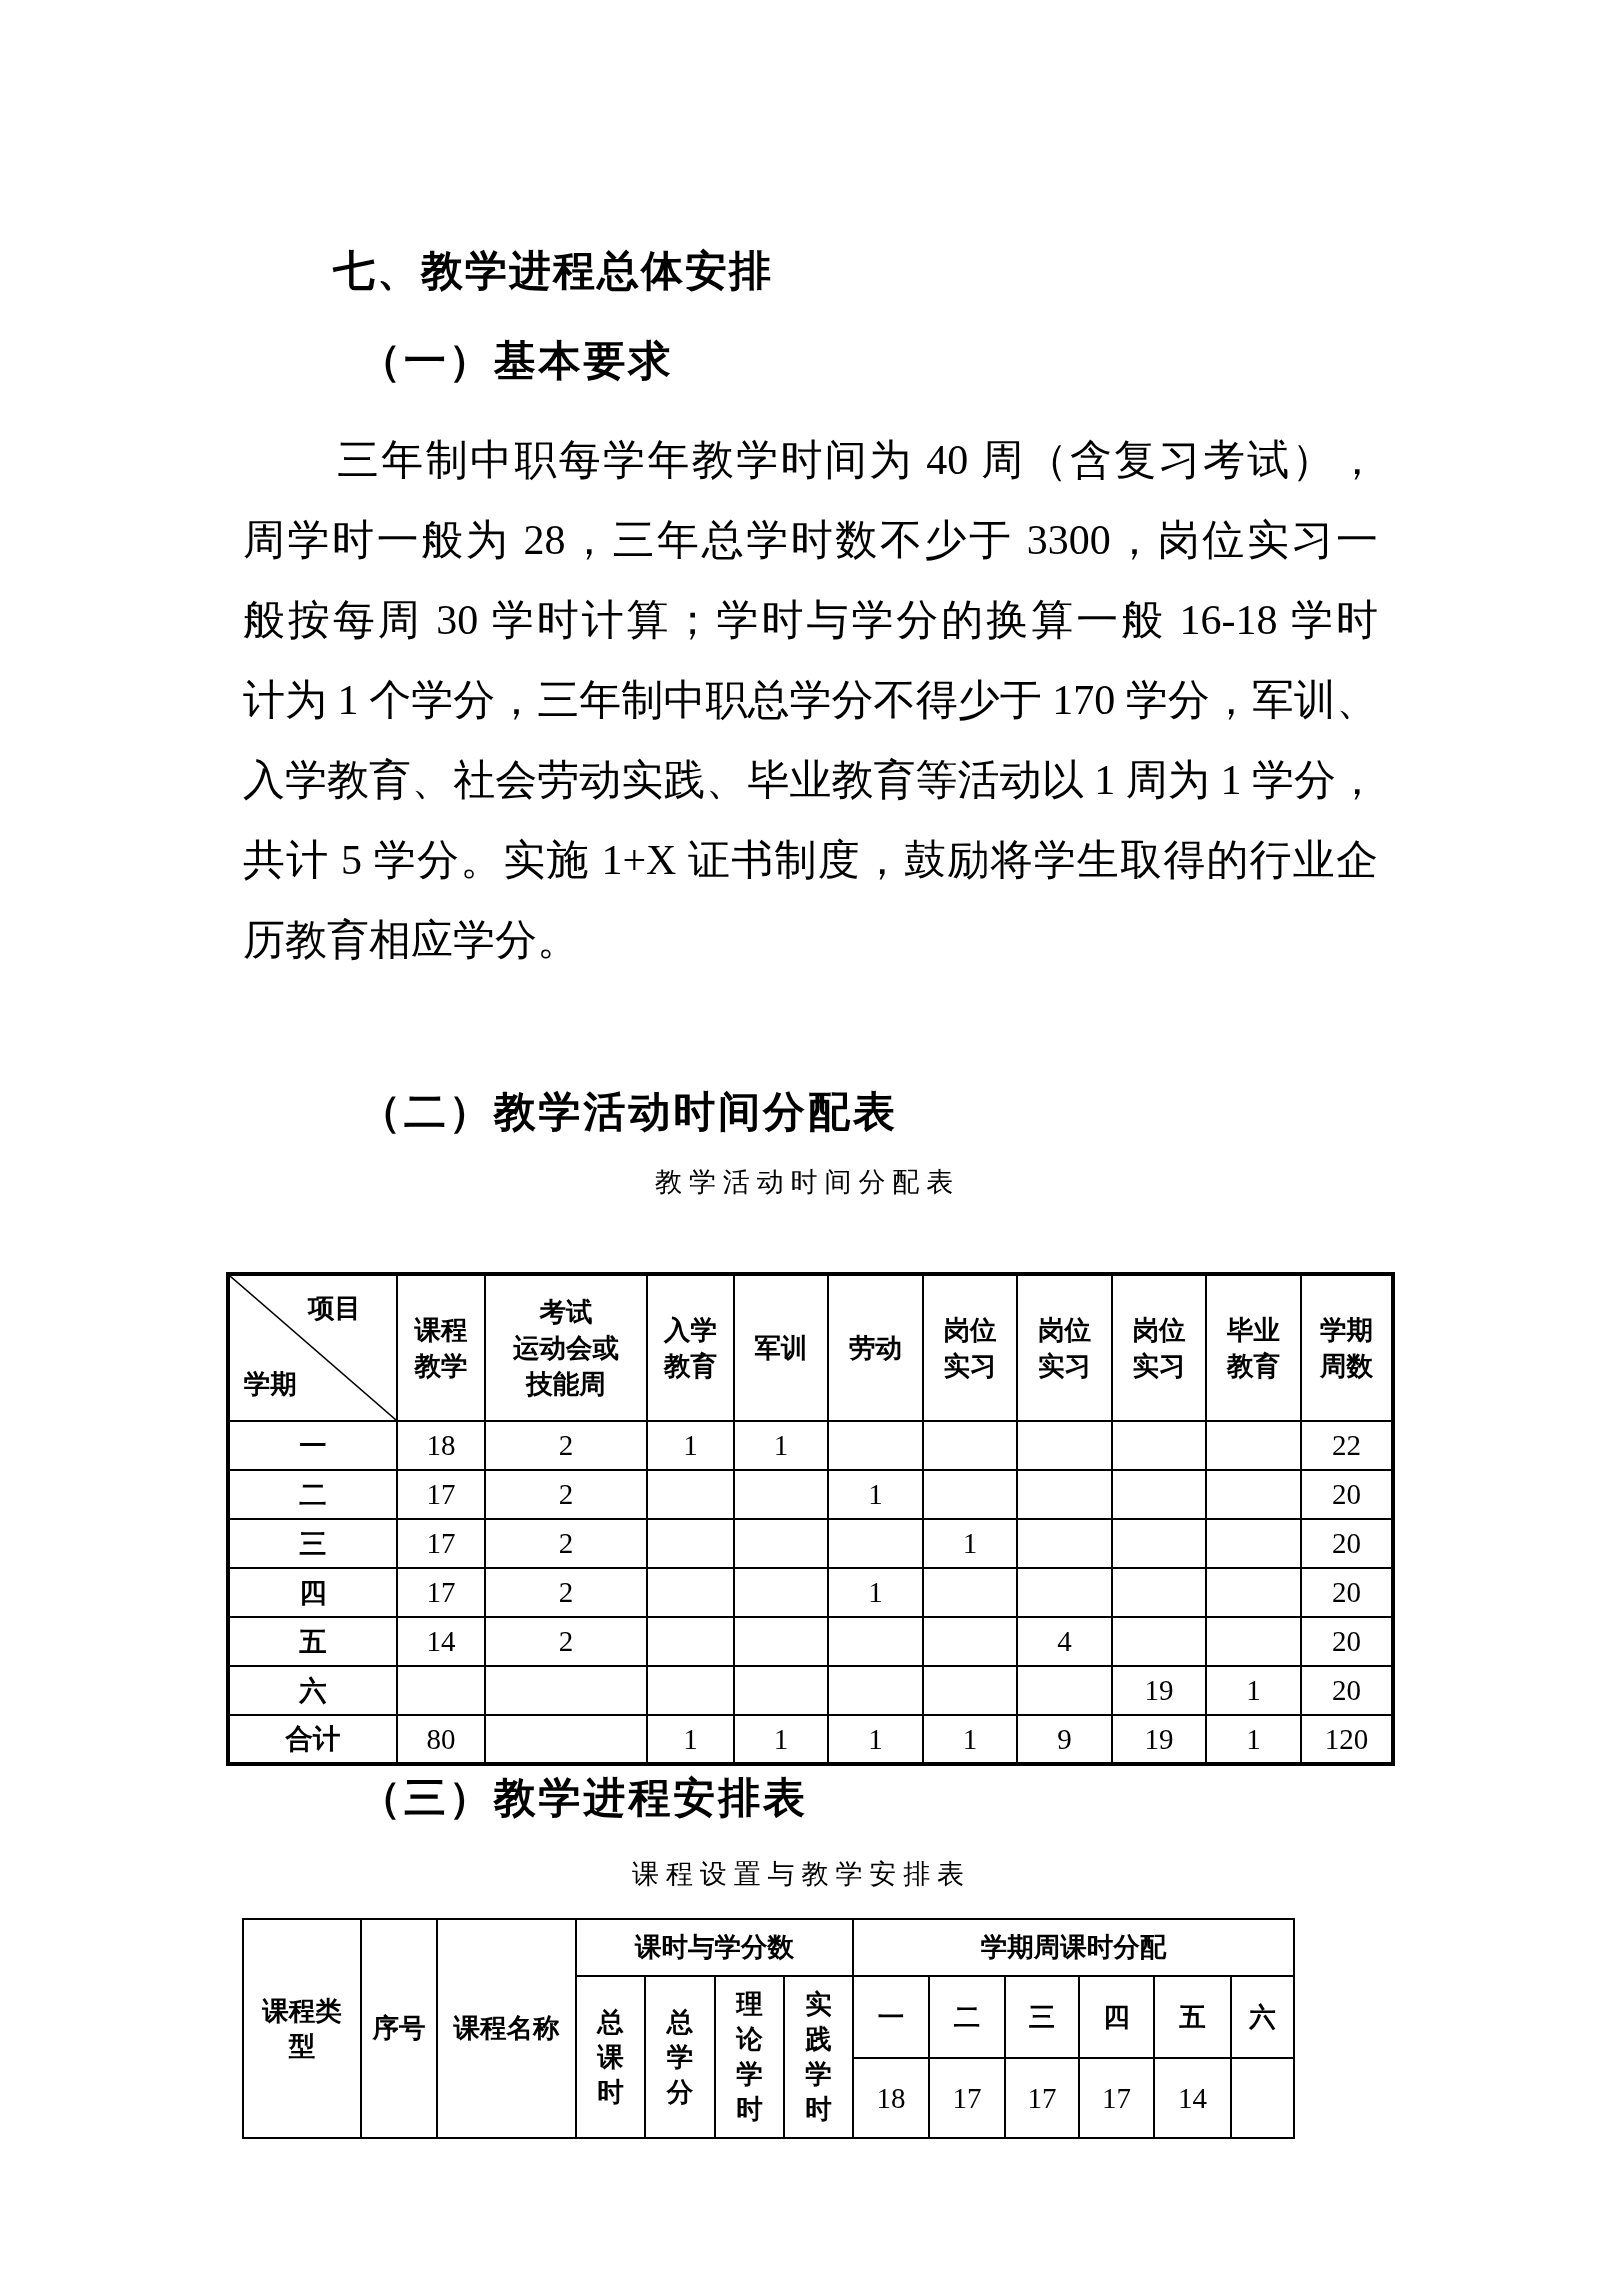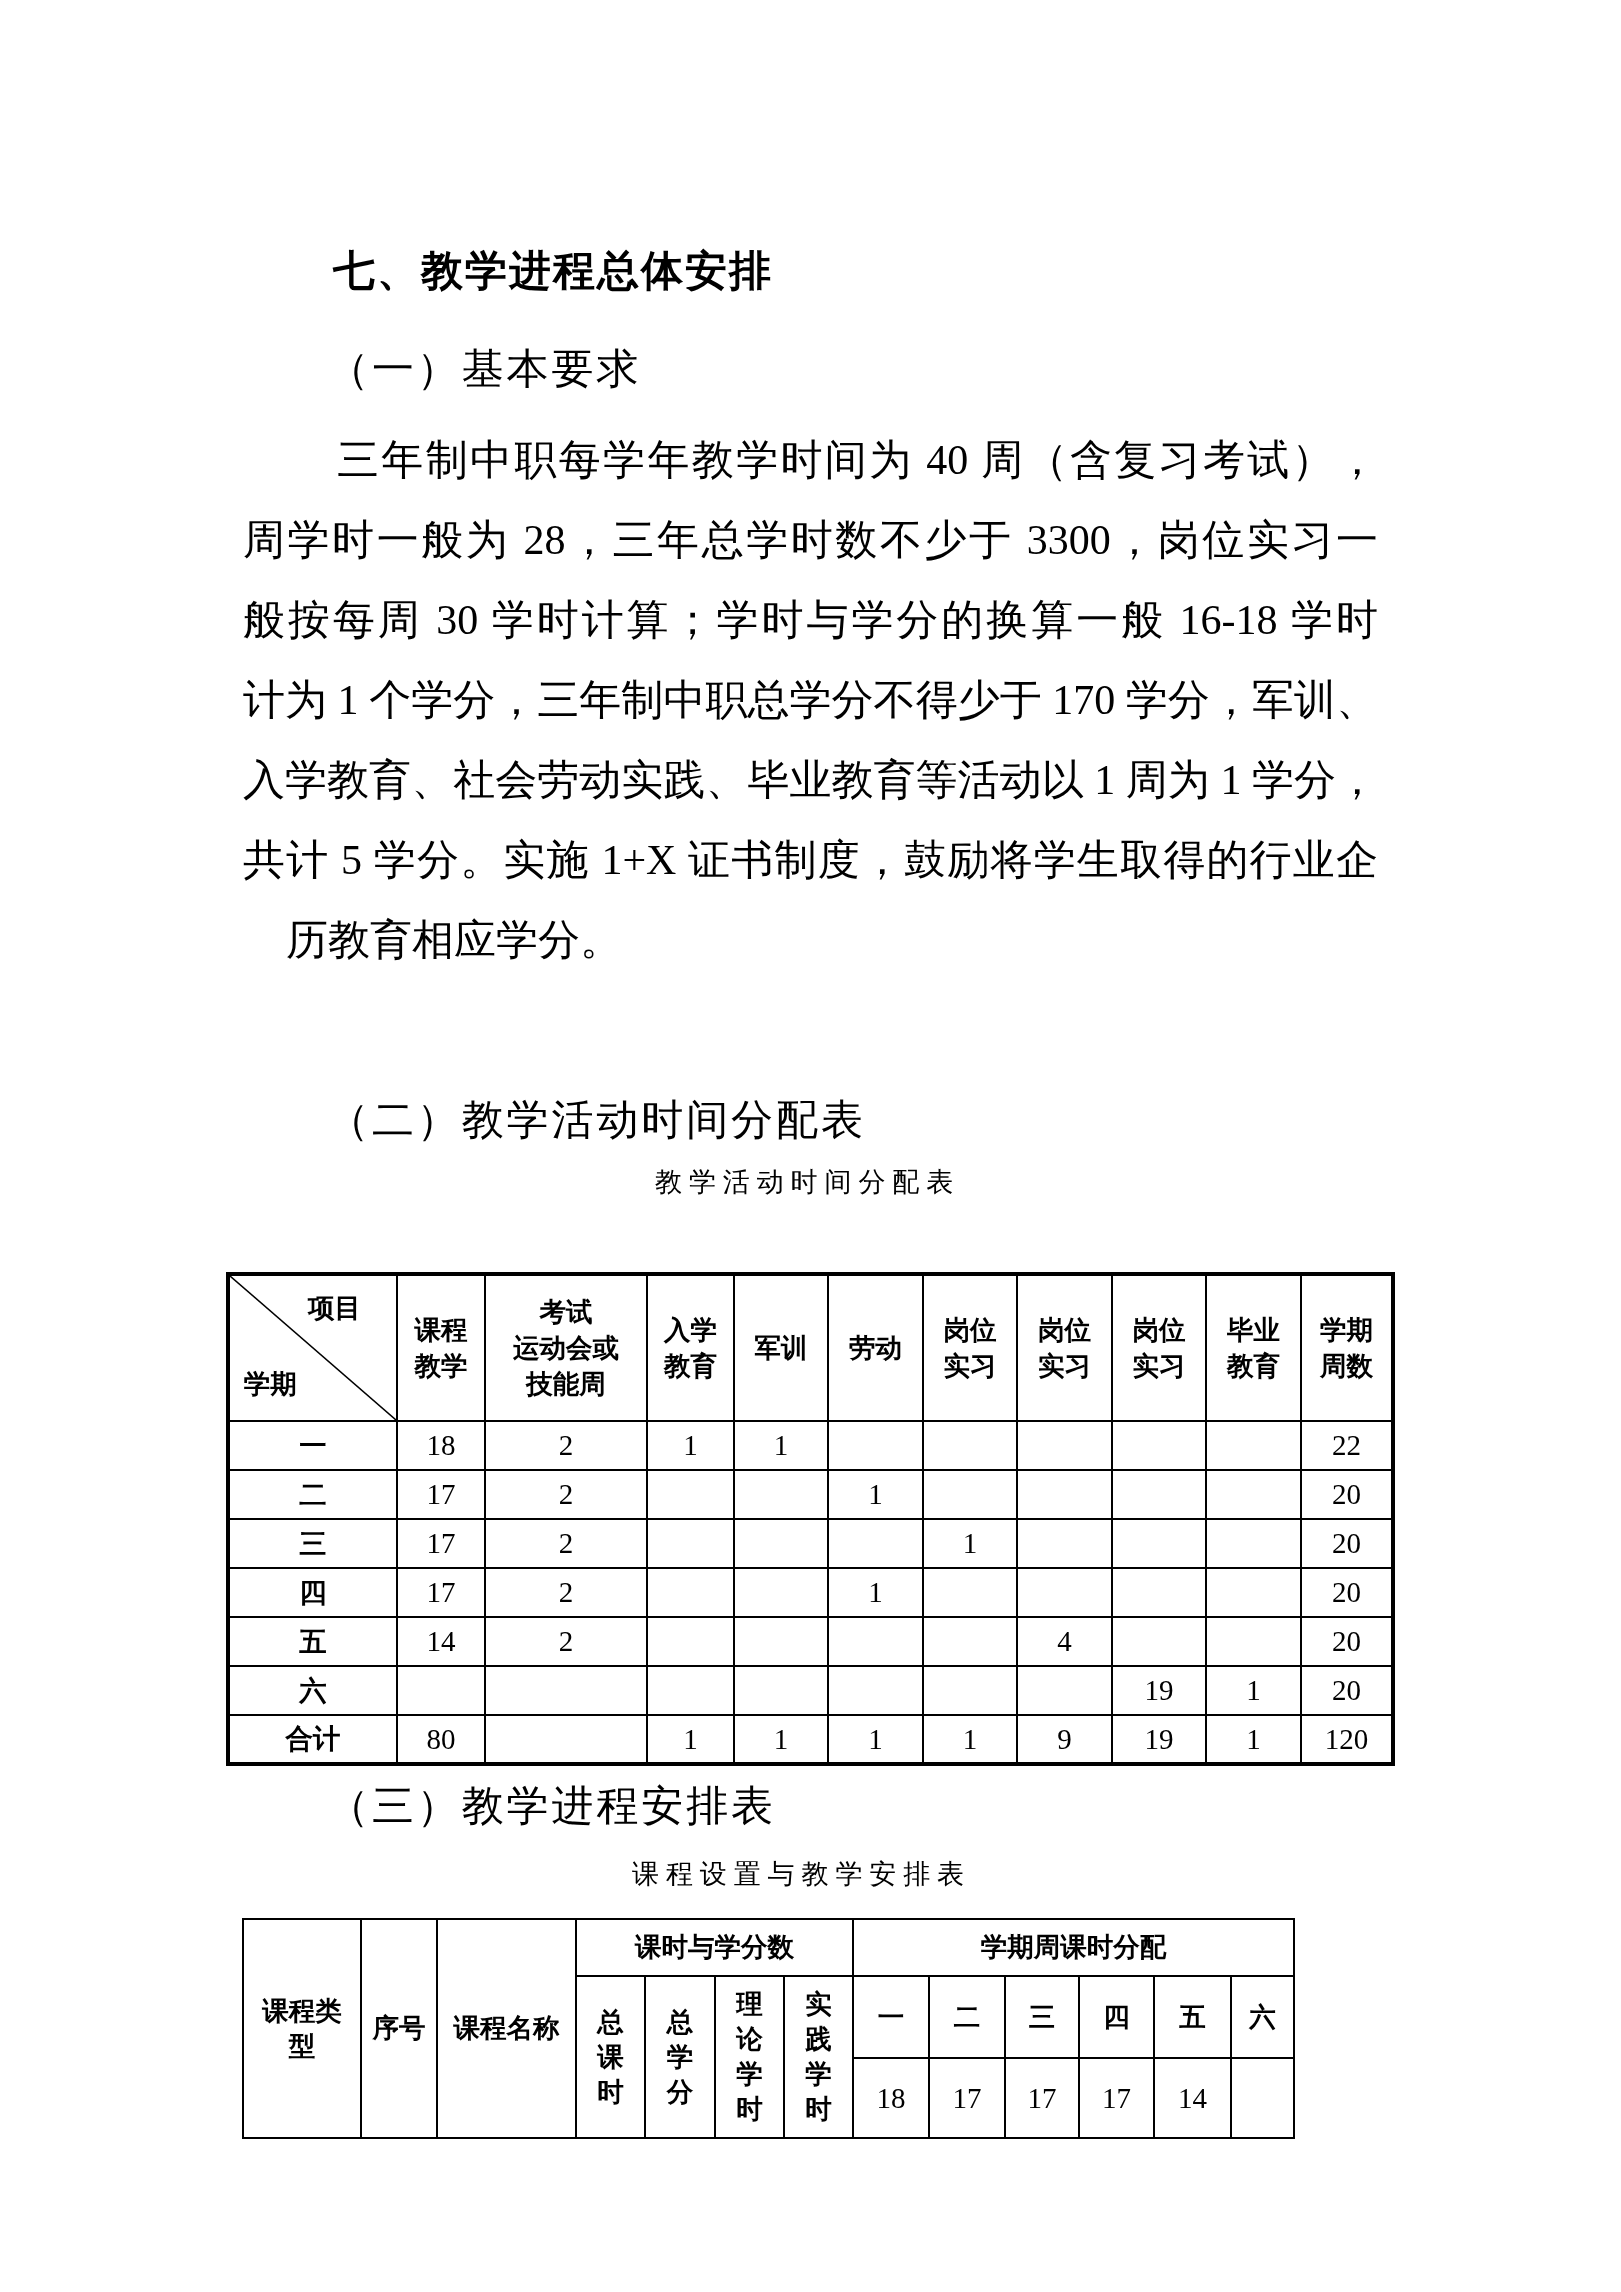--- a/index.html
+++ b/index.html
@@ -11,38 +11,38 @@
     color:#000;
     overflow:hidden;
   }
   
   .h1{
     position:absolute;left:333px;top:243px;
     font-family:"Liberation Sans", sans-serif;
     font-size:42px;font-weight:bold;letter-spacing:2px;
   }
   .h2{
-    position:absolute;left:327px;
-    font-family:"Liberation Sans", sans-serif;
-    font-size:42px;font-weight:normal;letter-spacing:2.9px;margin-top:8px;
+    position:absolute;left:359px;
+    font-family:"Liberation Sans", sans-serif;
+    font-size:42px;font-weight:bold;letter-spacing:2.9px;
   }
   .h2-1{top:333px;}
   .h2-2{top:1084px;}
   .h2-3{top:1770px;}
   
   .para{
     position:absolute;left:243px;top:420px;width:1135px;
     font-size:42px;
   }
   .pline{
     height:80px;line-height:80px;white-space:nowrap;
     text-align:justify;text-align-last:justify;
   }
   .pline.p-first{text-indent:94px;}
-  .pline.p-last{text-align:right;text-align-last:left;margin-left:43px;}
+  .pline.p-last{text-align:right;text-align-last:left;}
   
   .tbl-title{
     position:absolute;
     font-size:27px;letter-spacing:6.9px;
     font-family:"Liberation Serif", serif;
   }
   .t1-title{left:655px;top:1164px;}
   .t2-title{left:632px;top:1856px;}
   
   table{border-collapse:collapse;table-layout:fixed;}

